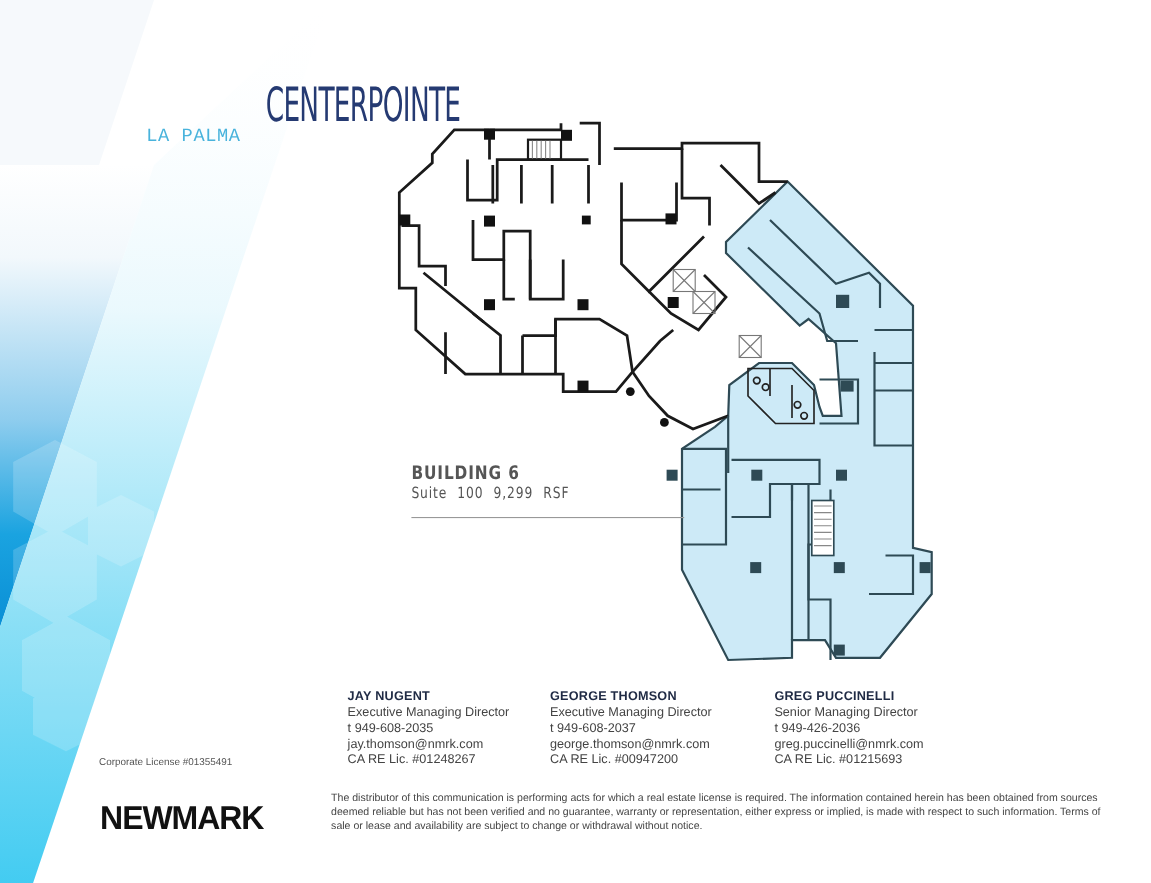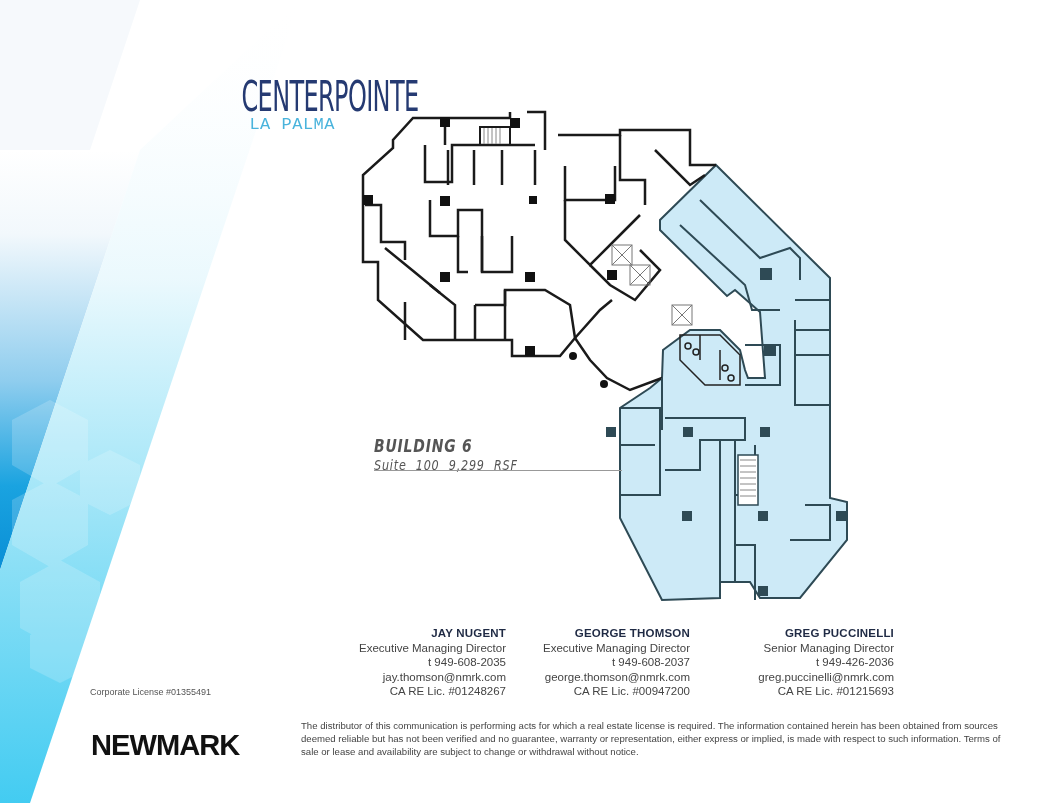--- a/index.html
+++ b/index.html
@@ -2,47 +2,47 @@
 <html><head>
 <meta charset="utf-8">
 <style>
   html, body { margin: 0; padding: 0; }
   body {
     width: 1046px; height: 803px; position: relative; overflow: hidden;
     background: #ffffff;
     font-family: "Liberation Sans", sans-serif;
   }
   .bg-art { position: absolute; left: 0; top: 0; width: 1046px; height: 803px; }
-  .logo-block { position: absolute; left: 133px; top: 74px; width: 204px; text-align: right; }
+  .logo-block { position: absolute; left: 133px; top: 74px; width: 204px; }
   .logo-title {
     font-family: "DejaVu Sans Condensed", "DejaVu Sans", sans-serif;
     font-size: 43px; font-weight: normal; letter-spacing: -1px;
     color: #253a72; line-height: 44px;
     transform: scaleX(0.62); transform-origin: right center;
     white-space: nowrap; display: inline-block;
   }
   .logo-sub {
     font-size: 17px; color: #49b3dc; letter-spacing: 0.5px; line-height: 18px;
     margin-top: -2px; margin-right: 2px; font-family: Liberation Mono, monospace;
   }
   .plan { position: absolute; left: 355px; top: 100px; width: 510px; height: 505px; }
-  .bldg { position: absolute; left: 374px; top: 436px; font-style: italic; }
+  .bldg { position: absolute; left: 374px; top: 420px; }
   .bldg-title {
     font-family: "DejaVu Sans", sans-serif; font-weight: bold;
     font-size: 17px; color: #555; letter-spacing: 1px; line-height: 20px;
     transform: scaleX(0.82); transform-origin: left center; white-space: nowrap;
   }
   .bldg-sub {
     font-family: "DejaVu Sans", sans-serif; font-size: 14px; color: #555;
     letter-spacing: 1px; line-height: 18px; white-space: nowrap;
     transform: scaleX(0.8); transform-origin: left center; word-spacing: 6px;
   }
   .bldg-line { position: absolute; left: 374px; top: 470px; width: 248px; height: 1px; background: #999; }
   .contacts { position: absolute; left: 316px; top: 626px; }
-  .contact { position: absolute; top: 0; width: 190px; font-size: 11.5px; line-height: 14.5px; color: #444; white-space: nowrap; text-align: right; }
+  .contact { position: absolute; top: 0; width: 190px; font-size: 11.5px; line-height: 14.5px; color: #444; white-space: nowrap; }
   .contact .name { font-weight: bold; color: #1f2a44; font-size: 11.5px; letter-spacing: 0.2px; }
   .corp { position: absolute; left: 90px; top: 687px; font-size: 9px; color: #555; }
   .newmark {
     position: absolute; left: 91px; top: 728px;
     font-size: 30px; font-weight: bold; color: #111; letter-spacing: -1px;
     transform: scaleX(0.97); transform-origin: left;
   }
   .disclaimer {
     position: absolute; left: 301px; top: 719px; width: 712px;
     font-size: 9.6px; line-height: 13px; color: #444;

